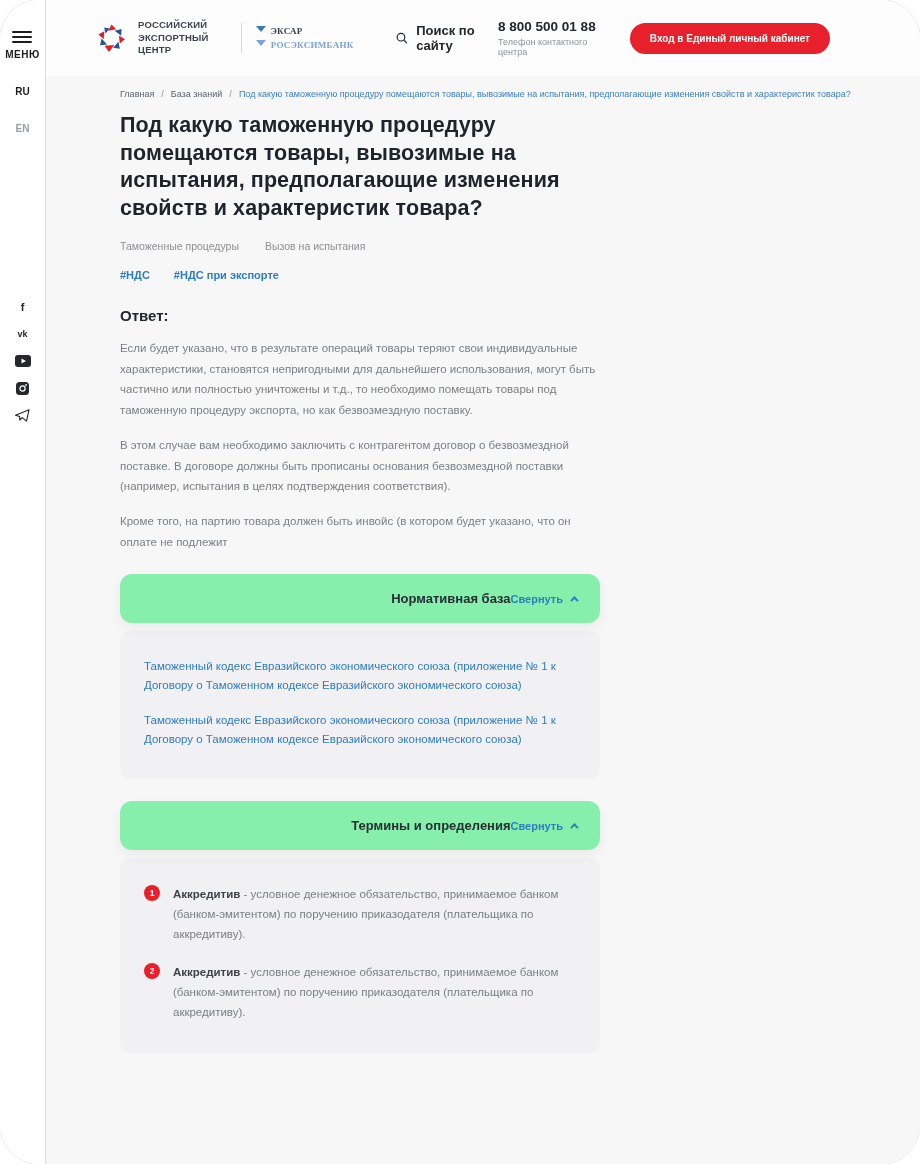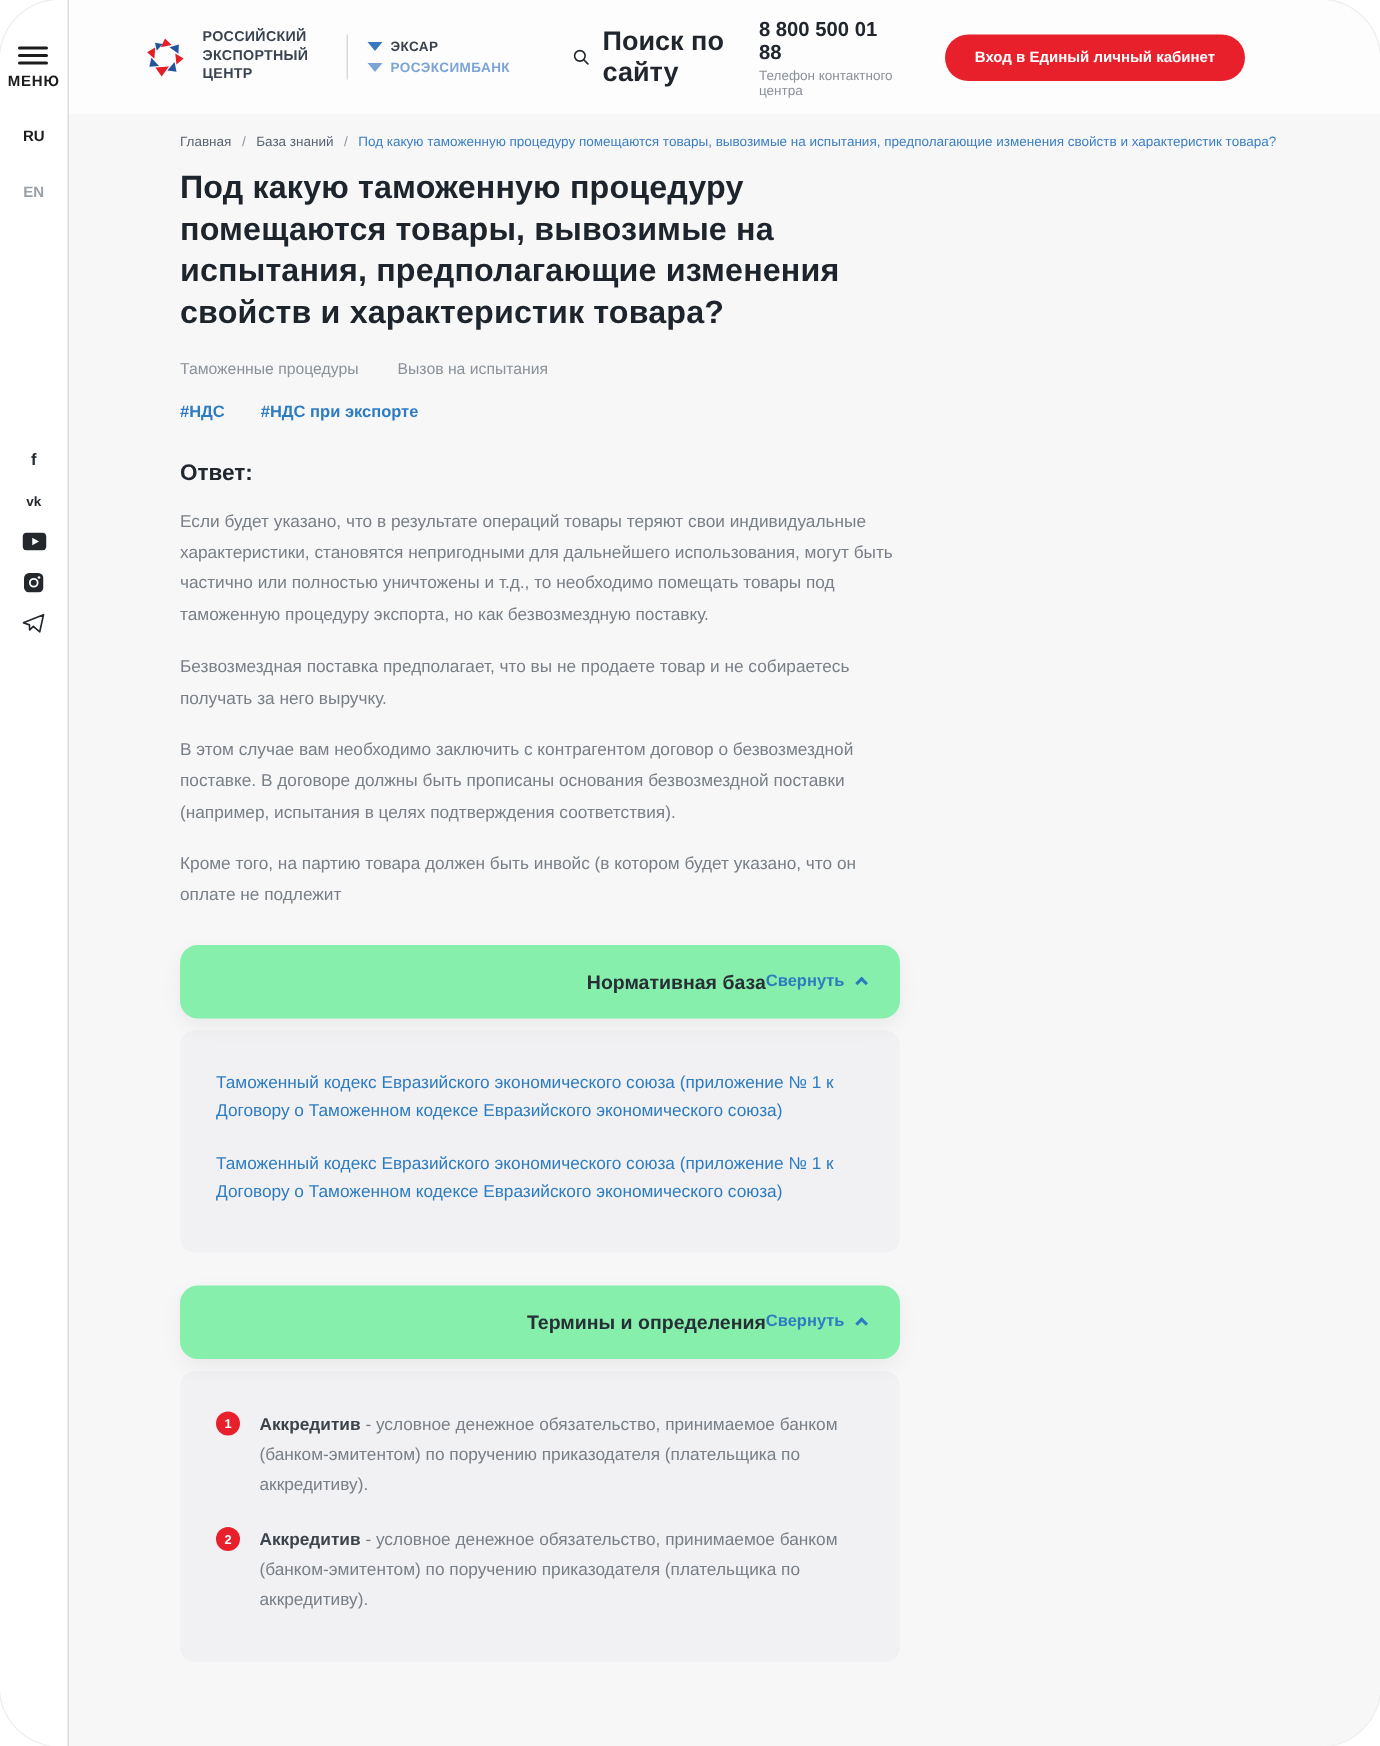--- a/index.html
+++ b/index.html
@@ -36,27 +36,27 @@
   
   .header {
     margin-left:46px; height:76px; background:#fdfdfe;
     display:flex; align-items:center;
     padding:0 90px 0 48px;
   }
   .logo { display:flex; align-items:center; gap:9px; cursor:pointer; }
   .logo-text { font-size:9.5px; font-weight:800; color:#3a4450; line-height:1.3; letter-spacing:.2px; }
   .brand-divider { width:1px; height:30px; background:#d9d9d9; margin:0 14px; }
   .partners { display:flex; flex-direction:column; gap:4px; }
-  .partner { display:flex; align-items:center; gap:5px; font-size:9px; font-weight:800; letter-spacing:.3px; cursor:pointer; }
+  .partner { display:flex; gap:5px; font-size:9px; font-weight:800; letter-spacing:.3px; cursor:pointer;font-family:Liberation Serif, serif; }
   .tri { width:0; height:0; border-left:5px solid transparent; border-right:5px solid transparent; border-top:6px solid #3879bb; }
   .partner.exiar  { color:#39424c; }
   .partner.rosexim { color:#7ba3d6; }
   .partner.rosexim .tri { border-top-color:#7ba3d6; }
   .search { display:flex; align-items:center; gap:9px; margin-left:42px; cursor:pointer; }
-  .search-label { font-size:18px; font-weight:700; color:#20262c; }
+  .search-label { font-size:13px; font-weight:700; color:#20262c; }
   .phone-block { margin-left:auto; text-align:left; }
   .phone { font-size:13.5px; font-weight:700; color:#20262c; }
   .phone-caption { font-size:9px; color:#8b9197; margin-top:3px; }
   .login-btn {
     margin-left:30px; background:#e8202c; color:#ffffff; border:none; cursor:pointer;
     font-family:inherit; font-size:10px; font-weight:700;
     padding:10px 20px; border-radius:17px; white-space:nowrap;
   }
 
   
@@ -219,21 +219,20 @@
 
     <div class="hashtags col">
       <span>#НДС</span>
       <span>#НДС при экспорте</span>
     </div>
 
 
     <h2 class="answer-heading col">Ответ:</h2>
 
     <p class="body-text para col">Если будет указано, что в результате операций товары теряют свои индивидуальные характеристики, становятся непригодными для дальнейшего использования, могут быть частично или полностью уничтожены и т.д., то необходимо помещать товары под таможенную процедуру экспорта, но как безвозмездную поставку.</p>
-    <p class="body-text para col">Безвозмездная поставка предполагает, что вы не продаете товар и не собираетесь получать за него выручку.</p>
     <p class="body-text para col">В этом случае вам необходимо заключить с контрагентом договор о безвозмездной поставке. В договоре должны быть прописаны основания безвозмездной поставки (например, испытания в целях подтверждения соответствия).</p>
     <p class="body-text para col">Кроме того, на партию товара должен быть инвойс (в котором будет указано, что он оплате не подлежит</p>
 
     <section class="col">
       <div class="acc-header">
         <span class="acc-title">Нормативная база</span>
         <span class="collapse">
           <span>Свернуть</span>
           <span class="chev-up"></span>
         </span>

